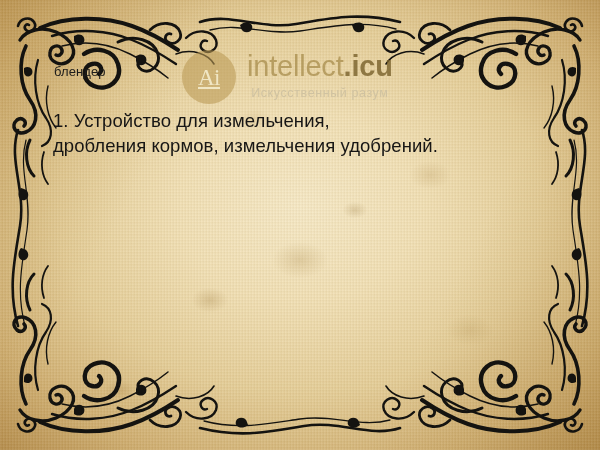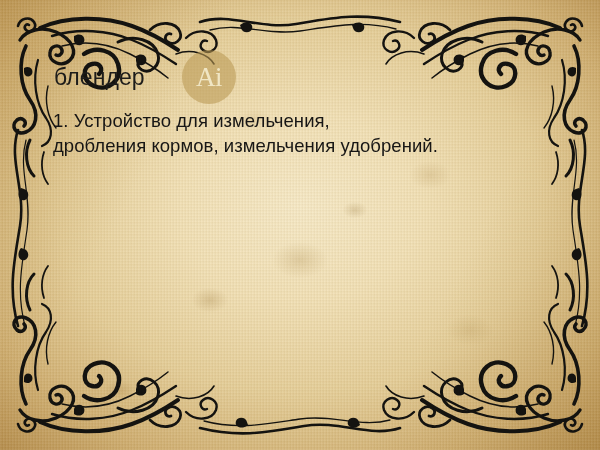--- a/index.html
+++ b/index.html
@@ -58,26 +58,27 @@
     height: 54px;
     border-radius: 50%;
     background: rgba(186,154,84,0.58);
     display: flex;
     align-items: center;
     justify-content: center;
     flex: 0 0 auto;
     margin-top: 2px;
   }
   .wm-badge-text {
-    font-size: 27px;
+    font-size: 23px;
     font-weight: 400;
     color: rgba(248,241,214,0.82);
     letter-spacing: -0.5px;
     line-height: 1;
     font-family: "Liberation Serif", "DejaVu Serif", serif;
+    text-decoration: underline;
   }
   .wm-words { margin-left: 11px; padding-top: 4px; }
   .wm-title {
     font-size: 29px;
     line-height: 1;
     letter-spacing: -0.2px;
     white-space: nowrap;
   }
   .wm-title .wm-main { color: rgba(160,132,66,0.68); font-weight: 400; }
   .wm-title .wm-tld  { color: rgba(120,96,42,0.80); font-weight: 700; }
@@ -88,21 +89,21 @@
     color: rgba(205,192,160,0.92);
     white-space: nowrap;
     text-align: center;
   }
 
   
   .headword {
     position: absolute;
     left: 54px;
     top: 64px;
-    font-size: 23px;
+    font-size: 13px;
     color: #1d1c1a;
     letter-spacing: 0.1px;
   }
   .definition {
     position: absolute;
     left: 53px;
     top: 108px;
     width: 460px;
     font-size: 18.5px;
     line-height: 25px;
@@ -189,20 +190,26 @@
       <g transform="translate(592,130) scale(-1,1)">
         <use href="#edge-wave-v"></use>
       </g>
     </svg>
   </div>
 
   <div class="watermark">
     <div class="wm-badge">
       <span class="wm-badge-text">Ai</span>
     </div>
+    <div class="wm-words">
+      <div class="wm-title">
+        <span class="wm-main">intellect</span><span class="wm-tld">.icu</span>
+      </div>
+      <div class="wm-sub">Искусственный  разум</div>
+    </div>
   </div>
 
   <div class="headword">блендер</div>
 
   <div class="definition">
     <span class="def-line">1. Устройство для измельчения,</span>
     <span class="def-line">дробления кормов, измельчения удобрений.</span>
   </div>
 
 </div>

